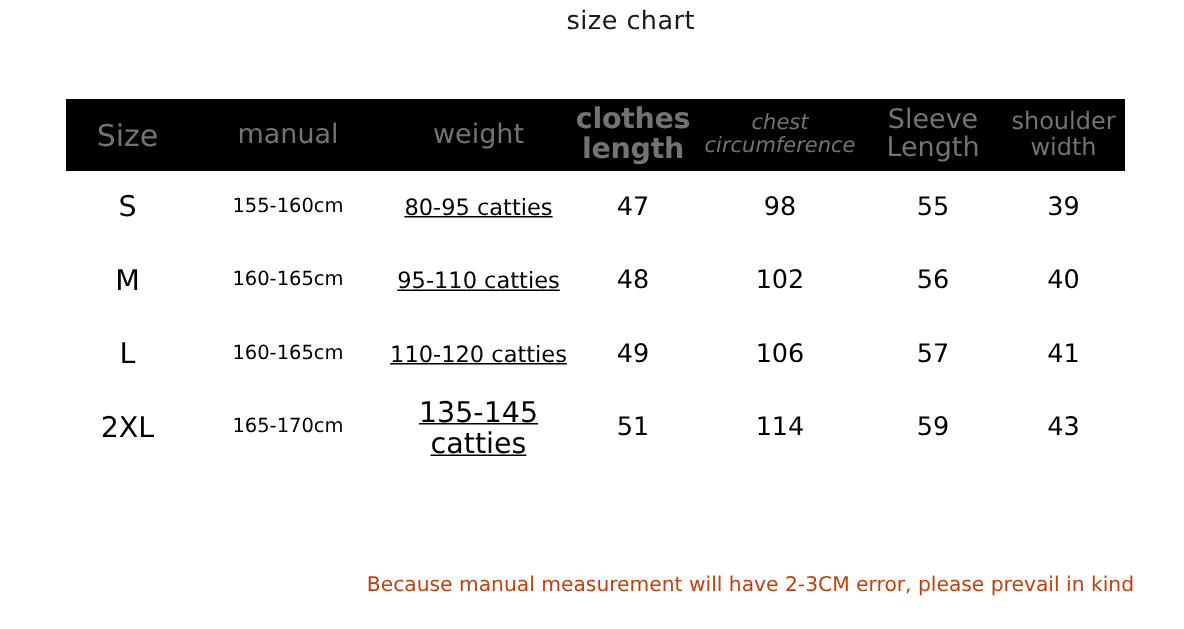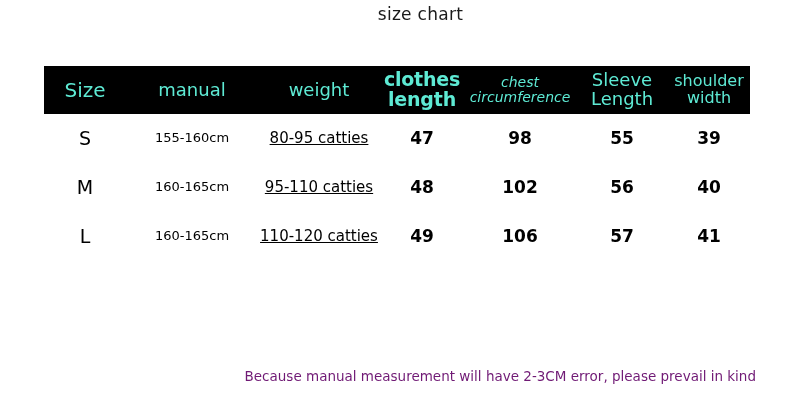--- a/index.html
+++ b/index.html
@@ -43,21 +43,21 @@
     table-layout: fixed;
   }
   table.size-table td, table.size-table th {
     padding: 0;
     margin: 0;
     text-align: center;
     vertical-align: middle;
   }
   thead tr {
     background: #000000;
-    color: #5eead4;
+    color: #737373;
   }
   thead th {
     height: 48px;
     font-weight: normal;
     line-height: 1.05;
     padding: 0 2px;
   }
   .h-size { font-size: 20px; }
   .h-height { font-size: 18px; }
   .h-weight { font-size: 18px; }
@@ -70,29 +70,29 @@
   }
   tbody td {
     height: 49px;
     font-size: 17px;
     line-height: 1.08;
   }
   .c-size { font-size: 19px; }
   .c-height { font-size: 13px; }
   .c-weight { font-size: 15px; text-decoration: underline; }
   .c-weight.big { font-size: 19px; }
-  .c-num { font-size: 17px; font-weight: bold; }
+  .c-num { font-size: 17px; }
   #footnote {
     position: absolute;
     left: 0;
-    top: 368px;
+    top: 382px;
     width: 730px;
     text-align: right;
     font-size: 13.5px;
-    color: #701a75;
+    color: #c2410c;
   }
   .col1 { width: 82px; }
   .col2 { width: 132px; }
   .col3 { width: 122px; }
   .col4 { width: 84px; }
   .col5 { width: 112px; }
   .col6 { width: 92px; }
   .col7 { width: 82px; }
 </style>
 </head>
@@ -157,19 +157,28 @@
         </tr>
         <tr>
           <td class="c-size">L</td>
           <td class="c-height">160-165cm</td>
           <td class="c-weight">110-120 catties</td>
           <td class="c-num">49</td>
           <td class="c-num">106</td>
           <td class="c-num">57</td>
           <td class="c-num">41</td>
         </tr>
+        <tr>
+          <td class="c-size">2XL</td>
+          <td class="c-height">165-170cm</td>
+          <td class="c-weight big">135-145 catties</td>
+          <td class="c-num">51</td>
+          <td class="c-num">114</td>
+          <td class="c-num">59</td>
+          <td class="c-num">43</td>
+        </tr>
       </tbody>
     </table>
   </div>
 
   <div id="footnote">Because manual measurement will have 2-3CM error, please prevail in kind</div>
 
 </div>
 
 </body></html>

